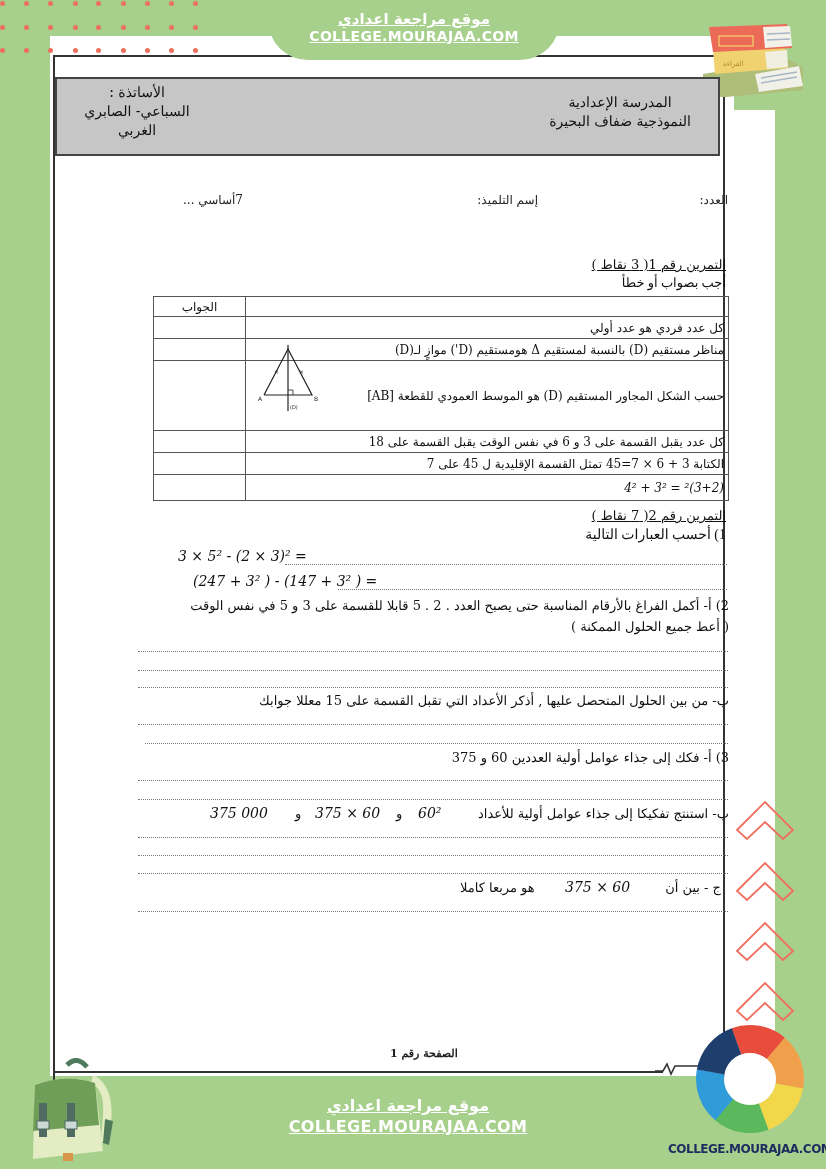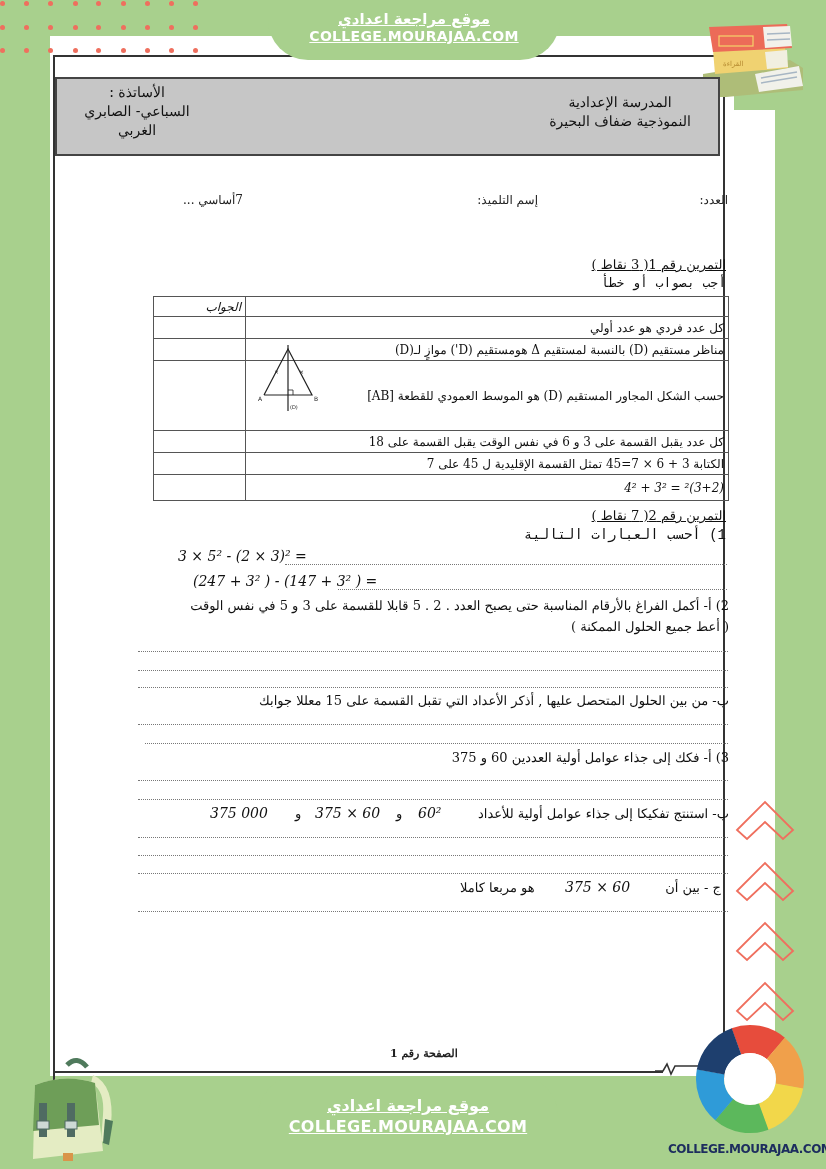--- a/index.html
+++ b/index.html
@@ -88,31 +88,31 @@
     font-family: "DejaVu Serif", serif; font-size: 12px; color: #222; direction: rtl;
   }
   .info-row span { position: absolute; top: 0; }
 
   .ex-title {
     position: absolute; font-size: 13px; text-decoration: underline;
     direction: rtl; font-family: "DejaVu Serif", serif; color: #111;
   }
   .ex-sub {
     position: absolute; font-size: 13px; direction: rtl;
-    font-family: Liberation Mono, monospace; color: #111;
+    font-family: Liberation Serif, serif; color: #111;
   }
 
   
   .tf-table {
     position: absolute; left: 153px; top: 296px; width: 576px;
     border-collapse: collapse; direction: rtl;
     font-family: "DejaVu Serif", serif; font-size: 12px; color: #111;
   }
   .tf-table td { border: 1.5px solid #555; padding: 1px 4px; }
-  .tf-table td.ans { width: 92px; text-align: right; font-style: italic; }
+  .tf-table td.ans { width: 92px; text-align: center; }
   .tf-table td.q { text-align: right; }
 
   
   .tri { position: absolute; left: 252px; top: 343px; width: 80px; height: 70px; }
 
   .line-text {
     position: absolute; direction: rtl; font-family: "DejaVu Serif", serif;
     font-size: 13px; color: #111; text-align: right;
   }
   .math {

